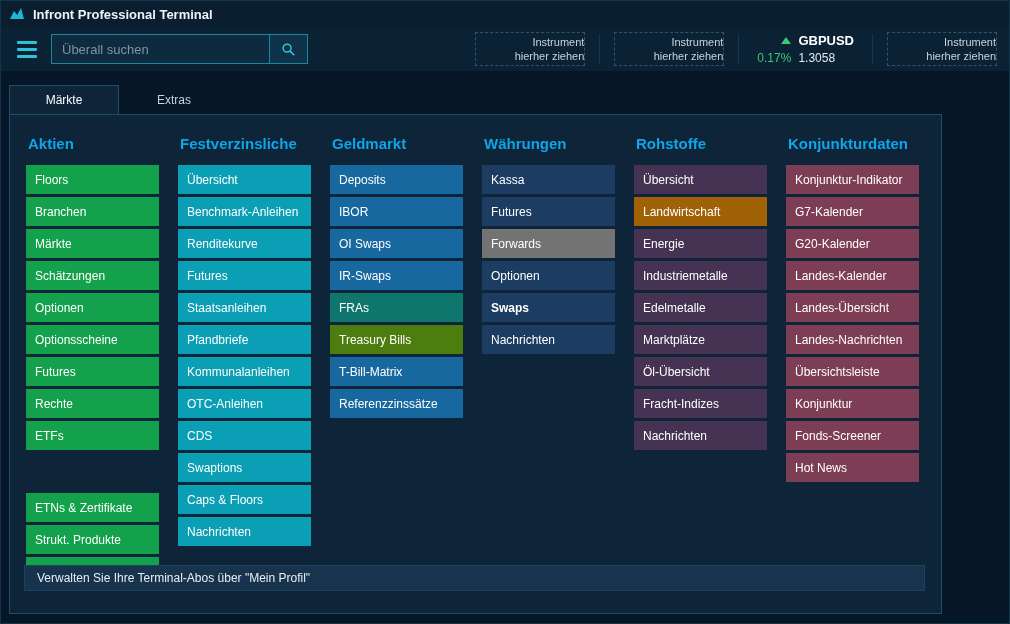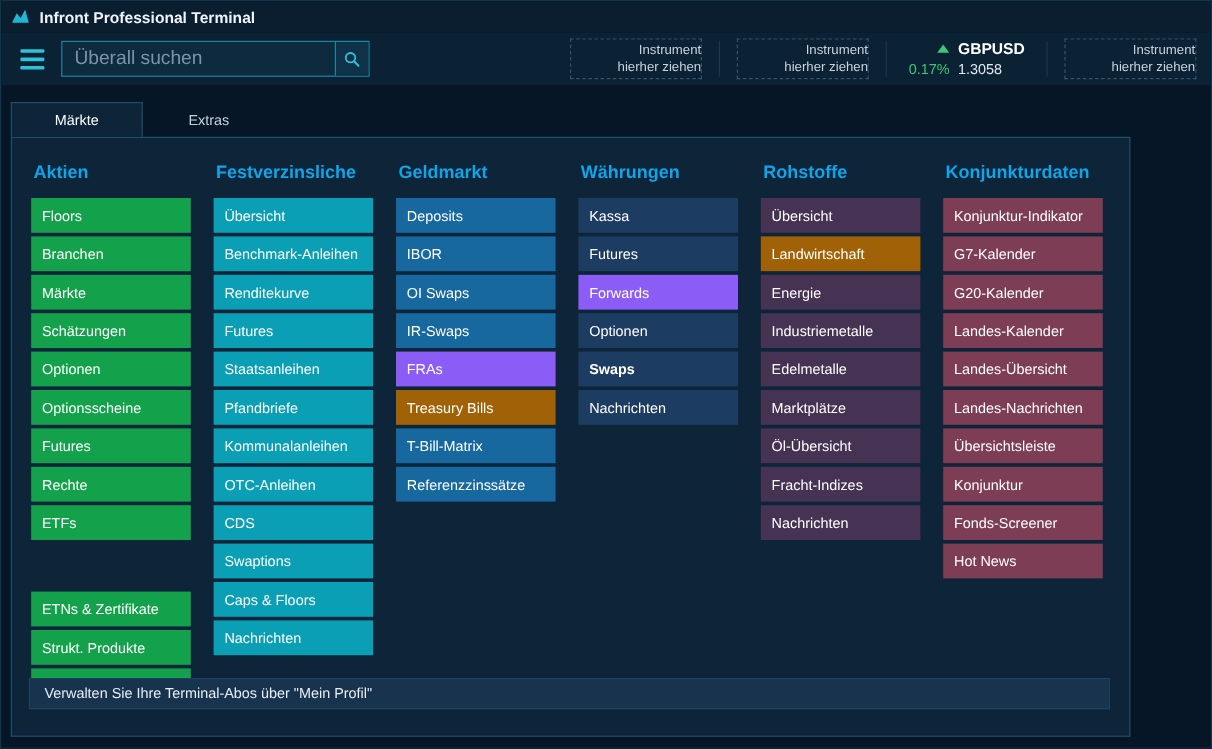--- a/index.html
+++ b/index.html
@@ -36,21 +36,21 @@
     display:flex; flex-direction:column; justify-content:center; gap:4px; padding:0 6px;
   }
   .hamburger span { display:block; width:20px; height:3px; background:#2fc1d8; border-radius:1px; }
   .search {
     margin-left:6px; width:257px; height:30px;
     border:1px solid #1b86a0; background:#0d2a3e;
     display:flex; align-items:stretch;
   }
   .search input {
     flex:1; background:transparent; border:none; outline:none;
-    color:#3b82f6; font-size:16px; padding:0 10px;
+    color:#3b82f6; font-size:13px; padding:0 10px;
     font-family:"Liberation Sans", sans-serif;
   }
   .search input::placeholder { color:#7e94a6; }
   .search-btn {
     width:38px; border:none; border-left:1px solid #1b86a0;
     background:#0f3248; cursor:pointer;
     display:flex; align-items:center; justify-content:center;
   }
   .toolbar-right { margin-left:auto; display:flex; align-items:center; }
   .tsep { width:1px; height:30px; background:#16384f; margin:0 14px; }
@@ -216,32 +216,32 @@
             <button class="menu-item" style="background: rgb(10, 159, 180);">Nachrichten</button>
           </div>
   </div>
         <div class="column">
     <div class="column-header">Geldmarkt</div>
     <div class="column-items">
             <button class="menu-item" style="background: rgb(22, 104, 159);">Deposits</button>
             <button class="menu-item" style="background: rgb(22, 104, 159);">IBOR</button>
             <button class="menu-item" style="background: rgb(22, 104, 159);">OI Swaps</button>
             <button class="menu-item" style="background: rgb(22, 104, 159);">IR-Swaps</button>
-            <button class="menu-item" style="background: #8b5cf6;">FRAs</button>
-            <button class="menu-item" style="background: #a16207;">Treasury Bills</button>
+            <button class="menu-item" style="background: #0f766e;">FRAs</button>
+            <button class="menu-item" style="background: #4d7c0f;">Treasury Bills</button>
             <button class="menu-item" style="background: rgb(22, 104, 159);">T-Bill-Matrix</button>
             <button class="menu-item" style="background: rgb(22, 104, 159);">Referenzzinssätze</button>
           </div>
   </div>
         <div class="column">
     <div class="column-header">Währungen</div>
     <div class="column-items">
             <button class="menu-item" style="background: rgb(29, 60, 98);">Kassa</button>
             <button class="menu-item" style="background: rgb(29, 60, 98);">Futures</button>
-            <button class="menu-item" style="background: #8b5cf6;">Forwards</button>
+            <button class="menu-item" style="background: #737373;">Forwards</button>
             <button class="menu-item" style="background: rgb(29, 60, 98);">Optionen</button>
             <button class="menu-item" style="background: rgb(29, 60, 98); font-weight: bold;">Swaps</button>
             <button class="menu-item" style="background: rgb(29, 60, 98);">Nachrichten</button>
           </div>
   </div>
         <div class="column">
     <div class="column-header">Rohstoffe</div>
     <div class="column-items">
             <button class="menu-item" style="background: rgb(70, 50, 83);">Übersicht</button>
             <button class="menu-item" style="background: #a16207;">Landwirtschaft</button>

